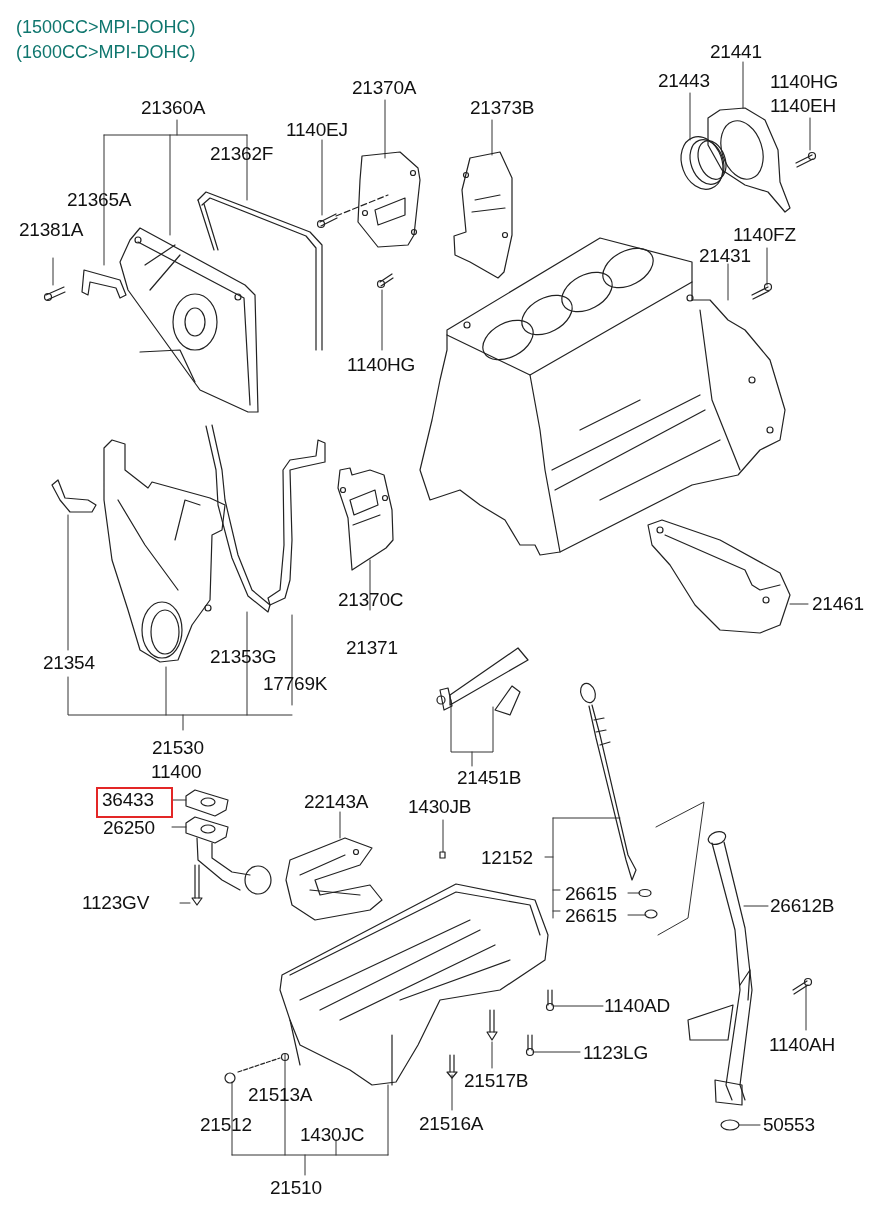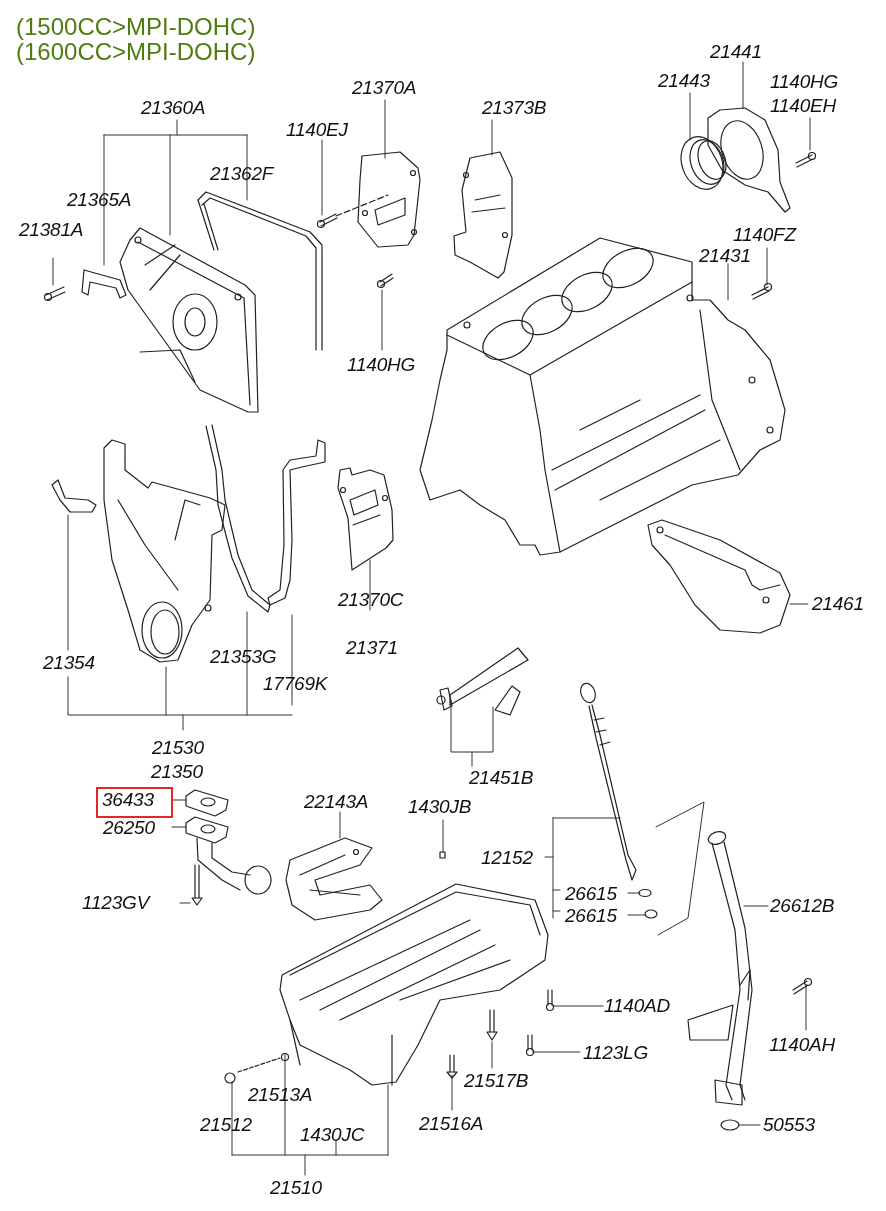--- a/index.html
+++ b/index.html
@@ -1,18 +1,18 @@
 <!DOCTYPE html>
 <html><head>
 <meta charset="utf-8">
 <style>
   html,body{margin:0;padding:0;background:#ffffff;}
   body{width:886px;height:1211px;position:relative;overflow:hidden;font-family:"Liberation Sans",sans-serif;color:#000;}
-  .lbl{position:absolute;font-size:19px;line-height:20px;white-space:nowrap;color:#111;letter-spacing:-0.2px;font-style:italic;}
-  .hdr{position:absolute;left:16px;font-size:24px;line-height:22px;color:#4d7c0f;}
+  .lbl{position:absolute;font-size:19px;line-height:20px;white-space:nowrap;color:#111;letter-spacing:-0.2px;}
+  .hdr{position:absolute;left:16px;font-size:18px;line-height:22px;color:#0f766e;}
   svg{position:absolute;left:0;top:0;}
   .hl{position:absolute;border:2px solid #e32626;}
 </style>
 </head>
 <body>
 
 <div class="hdr" style="top:16px">(1500CC&gt;MPI-DOHC)</div>
 <div class="hdr" style="top:41px">(1600CC&gt;MPI-DOHC)</div>
 
 <svg width="886" height="1211" viewBox="0 0 886 1211" fill="none" stroke="#222" stroke-width="1.2" stroke-linejoin="round" stroke-linecap="round">
@@ -283,42 +283,42 @@
   </g>
   <g>
     <path d="M528 1035 V1050 M532 1035 V1050"></path>
       <circle cx="530" cy="1052" r="3.5"></circle>
   </g>
 </svg>
 
 <div class="hl" style="left: 96px; top: 787px; width: 73px; height: 27px; border-color: rgb(227, 38, 38);"></div>
 
 <div class="lbl" style="left:141px;top:98px">21360A</div>
-<div class="lbl" style="left:210px;top:164px">21362F</div>
+<div class="lbl" style="left:210px;top:144px">21362F</div>
 <div class="lbl" style="left:67px;top:190px">21365A</div>
 <div class="lbl" style="left:19px;top:220px">21381A</div>
 <div class="lbl" style="left:286px;top:120px">1140EJ</div>
 <div class="lbl" style="left:352px;top:78px">21370A</div>
-<div class="lbl" style="left:482px;top:98px">21373B</div>
+<div class="lbl" style="left:470px;top:98px">21373B</div>
 <div class="lbl" style="left:347px;top:355px">1140HG</div>
 <div class="lbl" style="left:658px;top:71px">21443</div>
 <div class="lbl" style="left:710px;top:42px">21441</div>
 <div class="lbl" style="left:770px;top:72px">1140HG</div>
 <div class="lbl" style="left:770px;top:96px">1140EH</div>
 <div class="lbl" style="left:733px;top:225px">1140FZ</div>
 <div class="lbl" style="left:699px;top:246px">21431</div>
 <div class="lbl" style="left:43px;top:653px">21354</div>
 <div class="lbl" style="left:210px;top:647px">21353G</div>
 <div class="lbl" style="left:263px;top:674px">17769K</div>
 <div class="lbl" style="left:338px;top:590px">21370C</div>
 <div class="lbl" style="left:346px;top:638px">21371</div>
 <div class="lbl" style="left:812px;top:594px">21461</div>
 <div class="lbl" style="left:152px;top:738px">21530</div>
-<div class="lbl" style="left:151px;top:762px">21350</div>
-<div class="lbl" style="left:469px;top:768px">21451B</div>
+<div class="lbl" style="left:151px;top:762px">11400</div>
+<div class="lbl" style="left:457px;top:768px">21451B</div>
 <div class="lbl" style="left:102px;top:790px">36433</div>
 <div class="lbl" style="left:103px;top:818px">26250</div>
 <div class="lbl" style="left:304px;top:792px">22143A</div>
 <div class="lbl" style="left:408px;top:797px">1430JB</div>
 <div class="lbl" style="left:481px;top:848px">12152</div>
 <div class="lbl" style="left:565px;top:884px">26615</div>
 <div class="lbl" style="left:565px;top:906px">26615</div>
 <div class="lbl" style="left:770px;top:896px">26612B</div>
 <div class="lbl" style="left:82px;top:893px">1123GV</div>
 <div class="lbl" style="left:604px;top:996px">1140AD</div>

